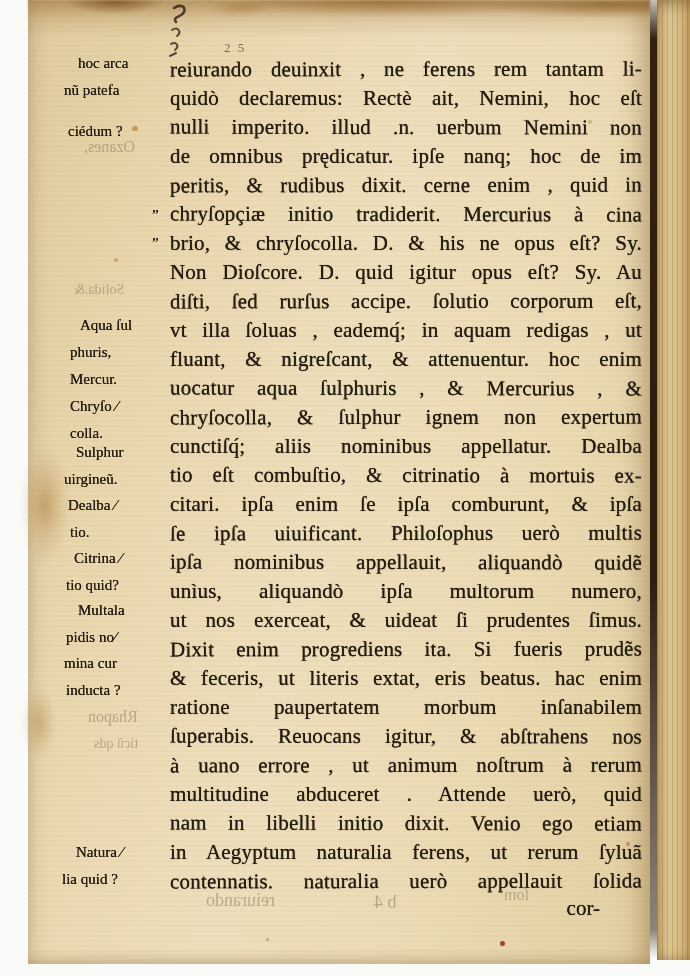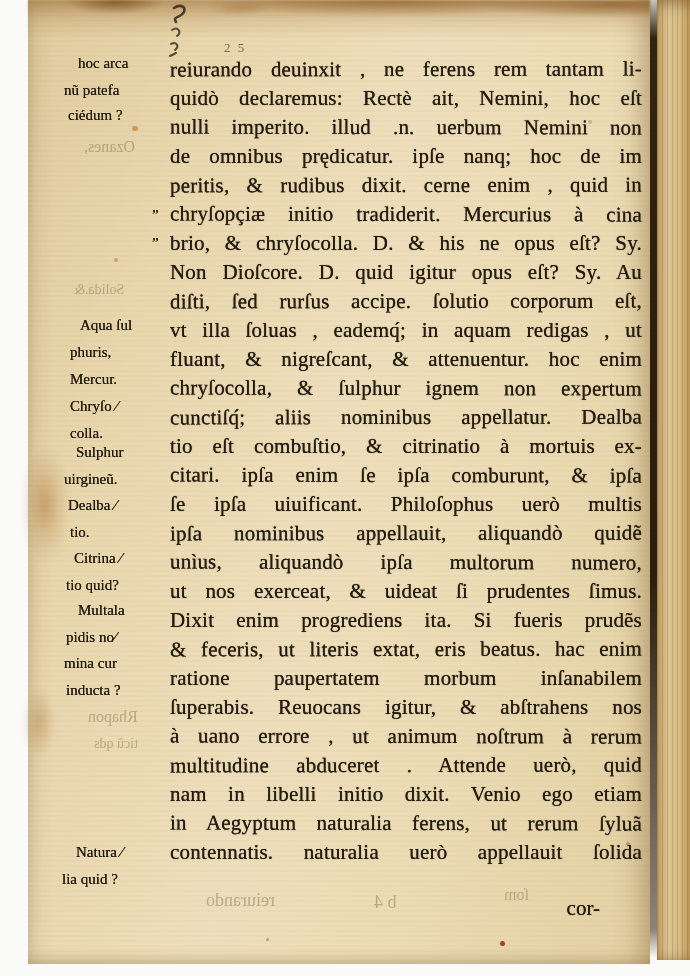--- a/index.html
+++ b/index.html
@@ -126,21 +126,21 @@
       <div class="gtext" style="top: 708px; left: 60px; font-size: 16px;">Rhapon</div>
       <div class="gtext" style="top: 736px; left: 66px; font-size: 14px;">ticũ qds</div>
       <div class="gtext" style="top: 890px; left: 178px; font-size: 18px;">reiurando</div>
       <div class="gtext" style="top: 892px; left: 346px; font-size: 18px;">b 4</div>
       <div class="gtext" style="top: 886px; left: 476px; font-size: 16px;">ſom</div>
     </div>
 
   <div class="mnotes">
       <div class="mnote" style="top: 52px; left: 50px;">hoc arca</div>
       <div class="mnote" style="top: 79px; left: 36px;">nũ patefa</div>
-      <div class="mnote" style="top: 104px; left: 40px;">ciédum ?</div>
+      <div class="mnote" style="top: 120px; left: 40px;">ciédum ?</div>
       <div class="mnote" style="top: 196px; left: 124px;">„</div>
       <div class="mnote" style="top: 224px; left: 124px;">„</div>
       <div class="mnote" style="top: 314px; left: 52px;">Aqua ſul</div>
       <div class="mnote" style="top: 341px; left: 42px;">phuris,</div>
       <div class="mnote" style="top: 368px; left: 42px;">Mercur.</div>
       <div class="mnote" style="top: 395px; left: 42px;">Chryſo ⁄</div>
       <div class="mnote" style="top: 422px; left: 42px;">colla.</div>
       <div class="mnote" style="top: 441px; left: 48px;">Sulphur</div>
       <div class="mnote" style="top: 468px; left: 36px;">uirgineũ.</div>
       <div class="mnote" style="top: 494px; left: 40px;">Dealba ⁄</div>
@@ -160,20 +160,21 @@
       <div class="main-line">quidò declaremus: Rectè ait, Nemini, hoc eſt</div>
       <div class="main-line">nulli imperito. illud .n. uerbum Nemini non</div>
       <div class="main-line">de omnibus prędicatur. ipſe nanq; hoc de im</div>
       <div class="main-line">peritis, &amp; rudibus dixit. cerne enim , quid in</div>
       <div class="main-line">chryſopçiæ initio tradiderit. Mercurius à cina</div>
       <div class="main-line">brio, &amp; chryſocolla. D. &amp; his ne opus eſt? Sy.</div>
       <div class="main-line">Non Dioſcore. D. quid igitur opus eſt? Sy. Au</div>
       <div class="main-line">diſti, ſed rurſus accipe. ſolutio corporum eſt,</div>
       <div class="main-line">vt illa ſoluas , eademq́; in aquam redigas , ut</div>
       <div class="main-line">fluant, &amp; nigreſcant, &amp; attenuentur. hoc enim</div>
+      <div class="main-line">uocatur aqua ſulphuris , &amp; Mercurius , &amp;</div>
       <div class="main-line">chryſocolla, &amp; ſulphur ignem non expertum</div>
       <div class="main-line">cunctiſq́; aliis nominibus appellatur. Dealba</div>
       <div class="main-line">tio eſt combuſtio, &amp; citrinatio à mortuis ex-</div>
       <div class="main-line">citari. ipſa enim ſe ipſa comburunt, &amp; ipſa</div>
       <div class="main-line">ſe ipſa uiuificant. Philoſophus uerò multis</div>
       <div class="main-line">ipſa nominibus appellauit, aliquandò quidẽ</div>
       <div class="main-line">unìus, aliquandò ipſa multorum numero,</div>
       <div class="main-line">ut nos exerceat, &amp; uideat ſi prudentes ſimus.</div>
       <div class="main-line">Dixit enim progrediens ita. Si fueris prudẽs</div>
       <div class="main-line">&amp; feceris, ut literis extat, eris beatus. hac enim</div>

